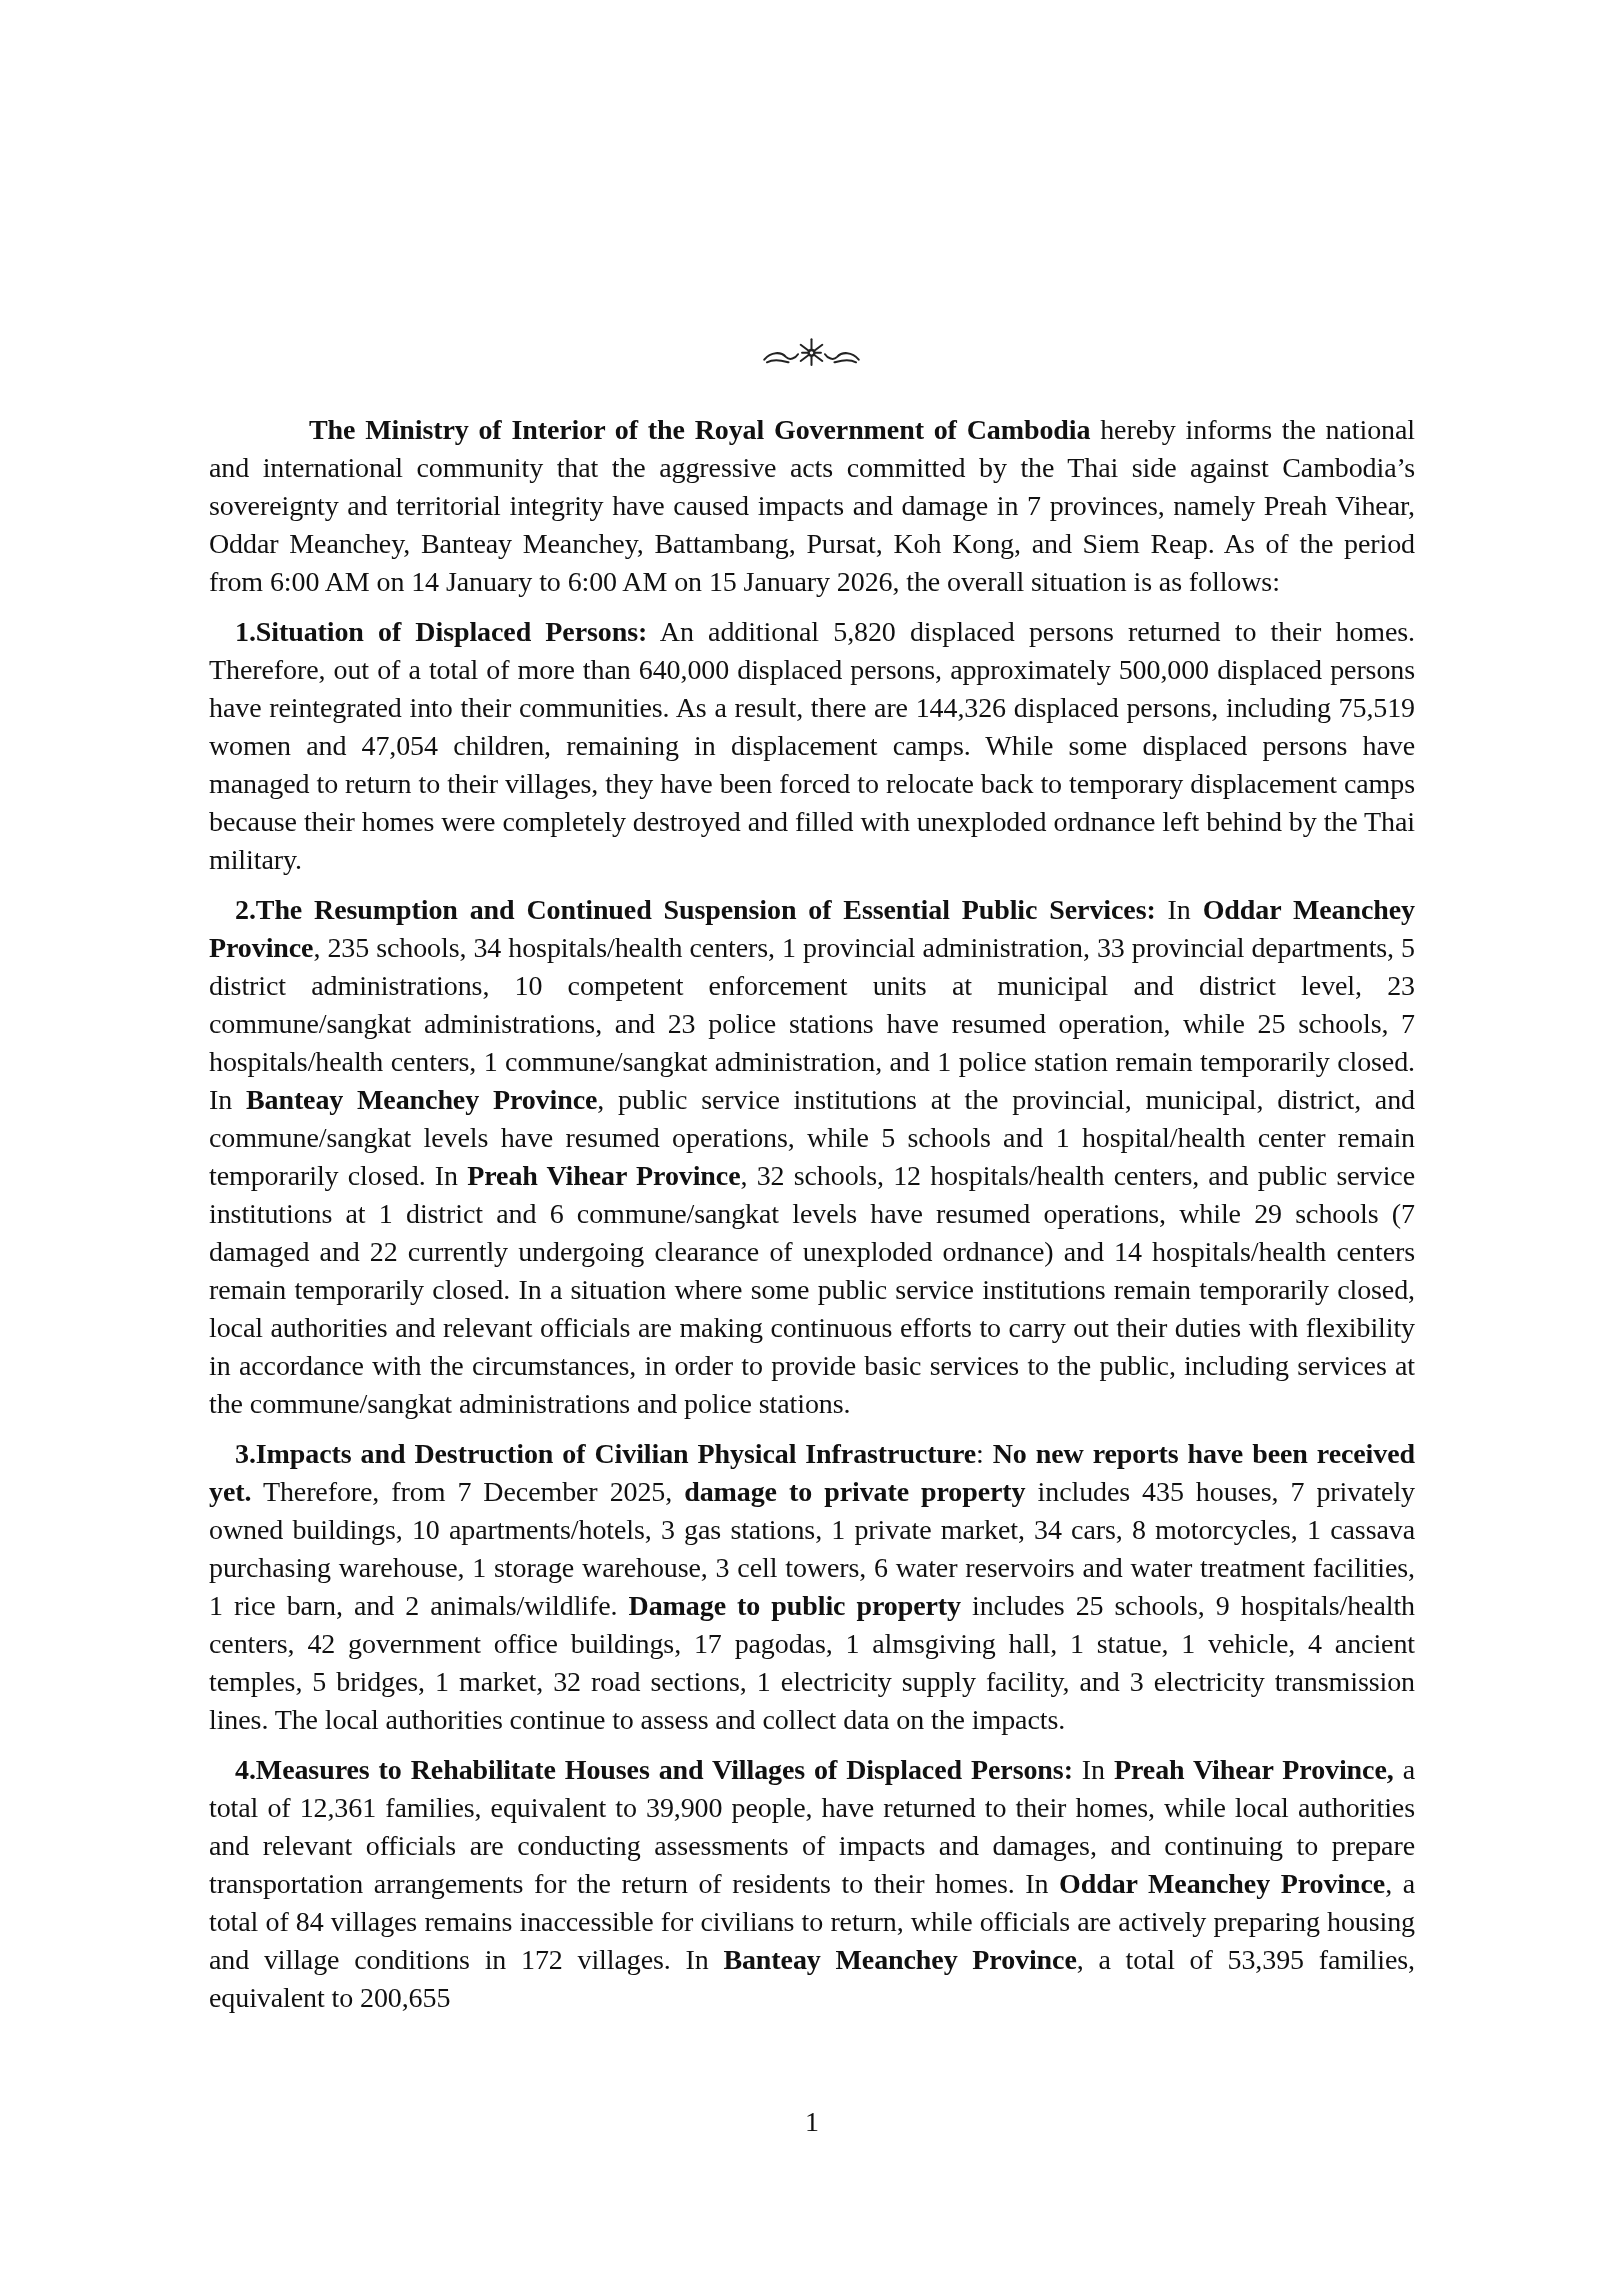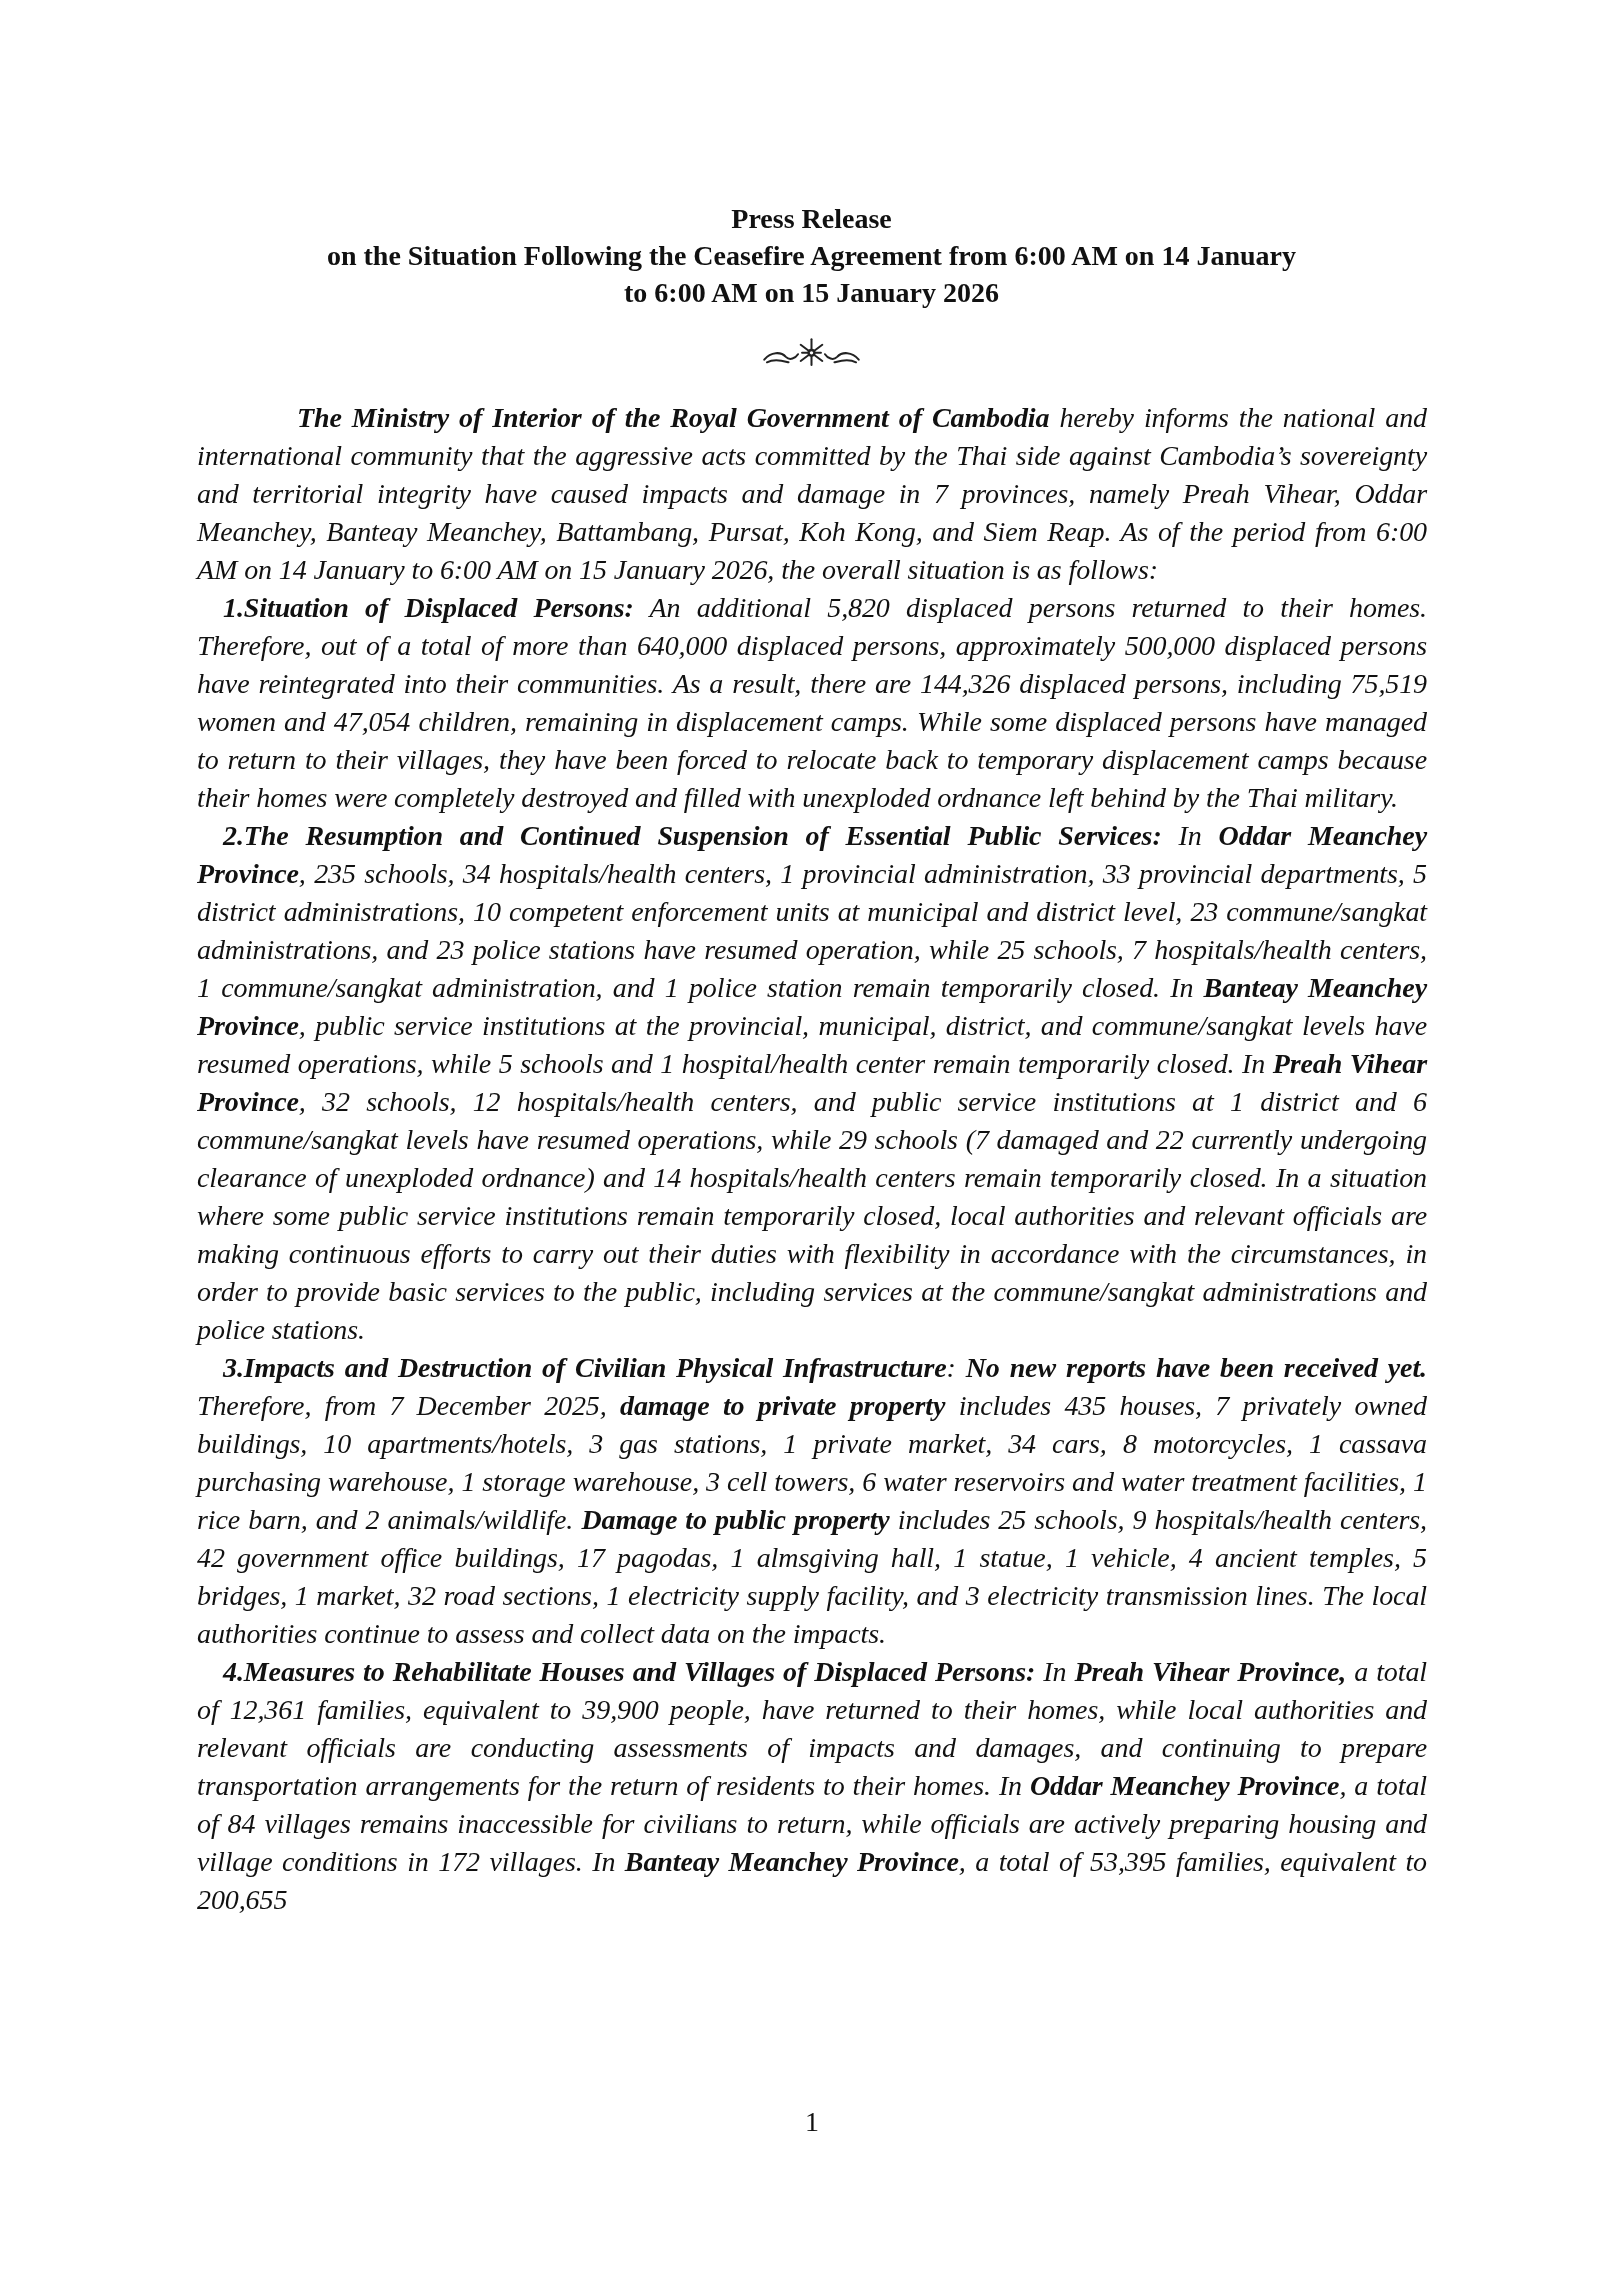--- a/index.html
+++ b/index.html
@@ -14,39 +14,34 @@
       text-align: center; font-weight: bold; font-size: 28px; line-height: 37px;
     }
     .ornament {
       position: absolute; left: 744px; top: 331px; width: 135px; height: 41px;
     }
     .body-text {
       position: absolute; left: 197px; top: 399px; width: 1230px;
       font-size: 28px; line-height: 38px; text-align: justify;
       letter-spacing: -0.1px;
     }
-    .body-text p { margin: 0; font-style: italic; }
+    .body-text p { margin: 12px; }
     .para-indent { text-indent: 100px; }
     .list-line { padding-left: 0; text-indent: 26px; }
     b { font-weight: bold; }
     .page-number {
       position: absolute; left: 778px; top: 2105px; width: 68px;
       text-align: center; font-size: 28px; line-height: 34px;
     }
   </style>
 </head>
 <body>
 
 <div class="page">
 
-  <div class="title-block">
-    <div>Press Release</div>
-    <div>on the Situation Following the Ceasefire Agreement from 6:00 AM on 14 January</div>
-    <div>to 6:00 AM on 15 January 2026</div>
-  </div>
 
   <div class="ornament">
     <svg width="135" height="41" viewBox="0 0 200 60" xmlns="http://www.w3.org/2000/svg">
       <g fill="none" stroke="#222" stroke-width="3" stroke-linecap="round">
         <path d="M30 42 C40 30, 55 30, 62 38 C68 44, 76 40, 80 34"></path>
         <path d="M34 46 C46 40, 58 44, 66 46"></path>
         <path d="M170 42 C160 30, 145 30, 138 38 C132 44, 124 40, 120 34"></path>
         <path d="M166 46 C154 40, 142 44, 134 46"></path>
         <path d="M100 12 L100 50"></path>
         <path d="M84 20 L116 44"></path>

